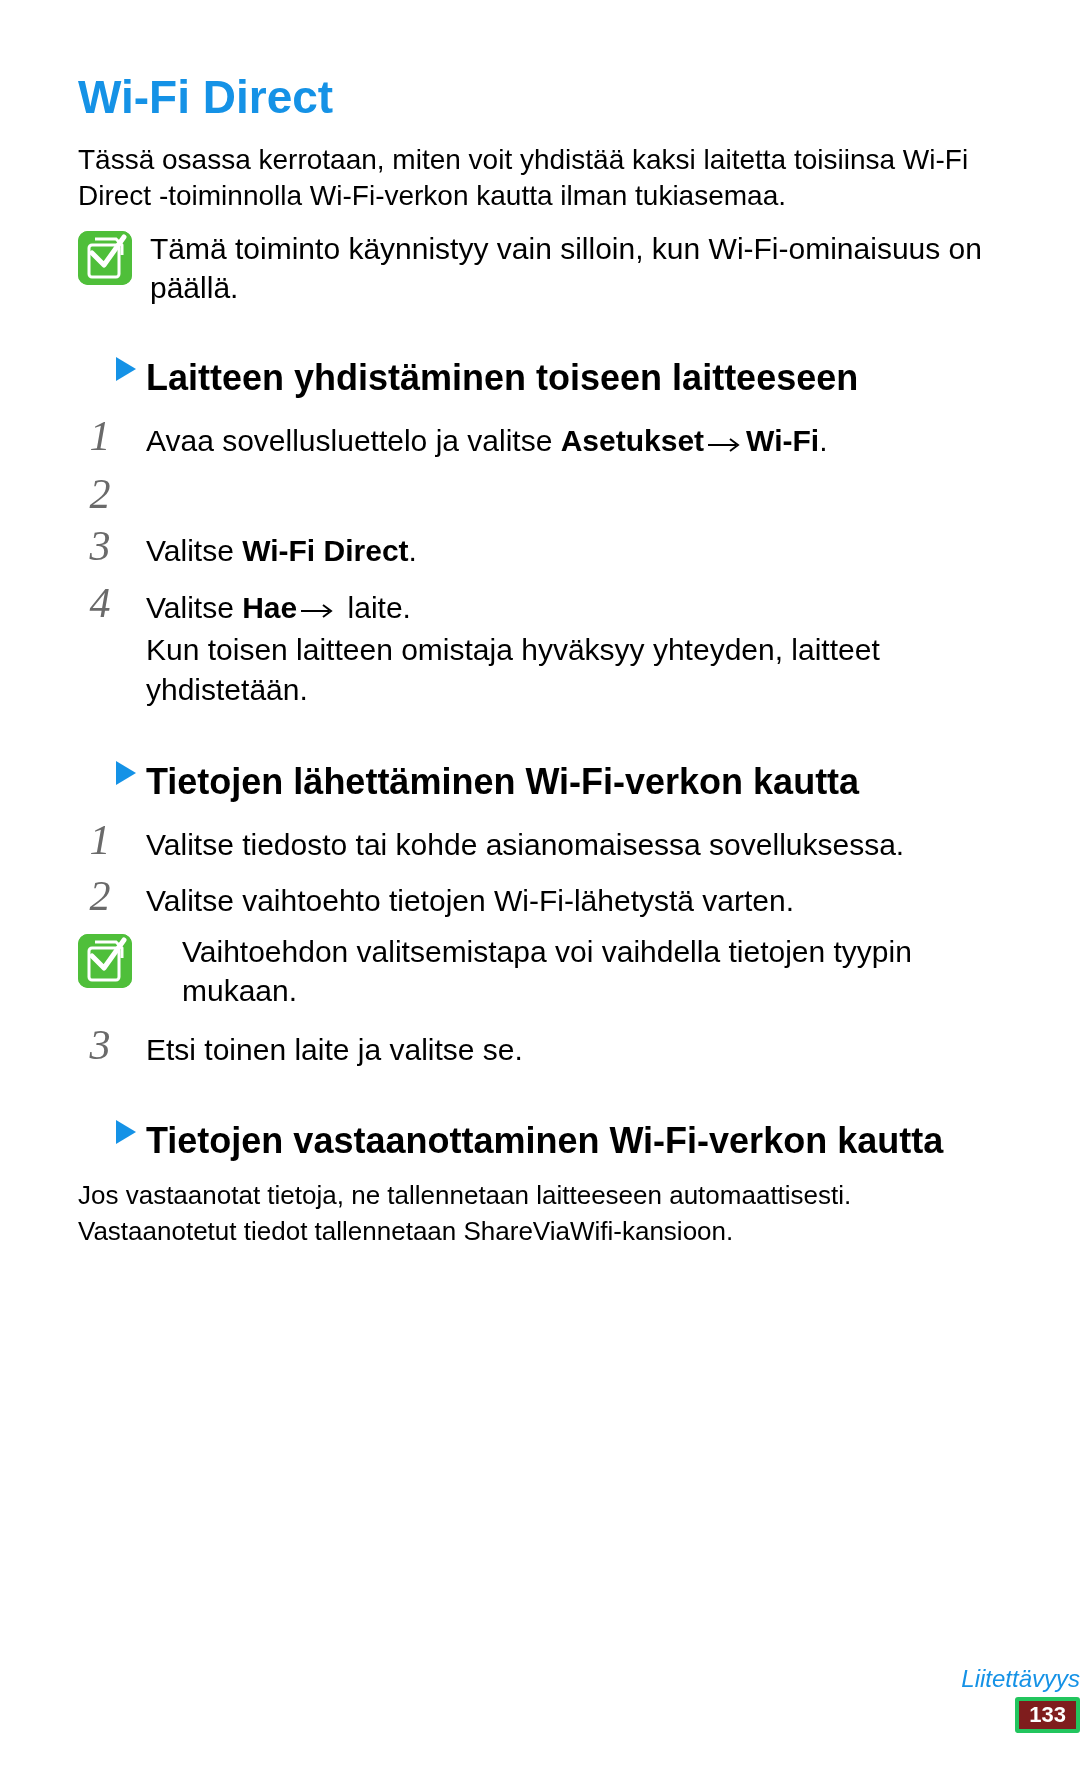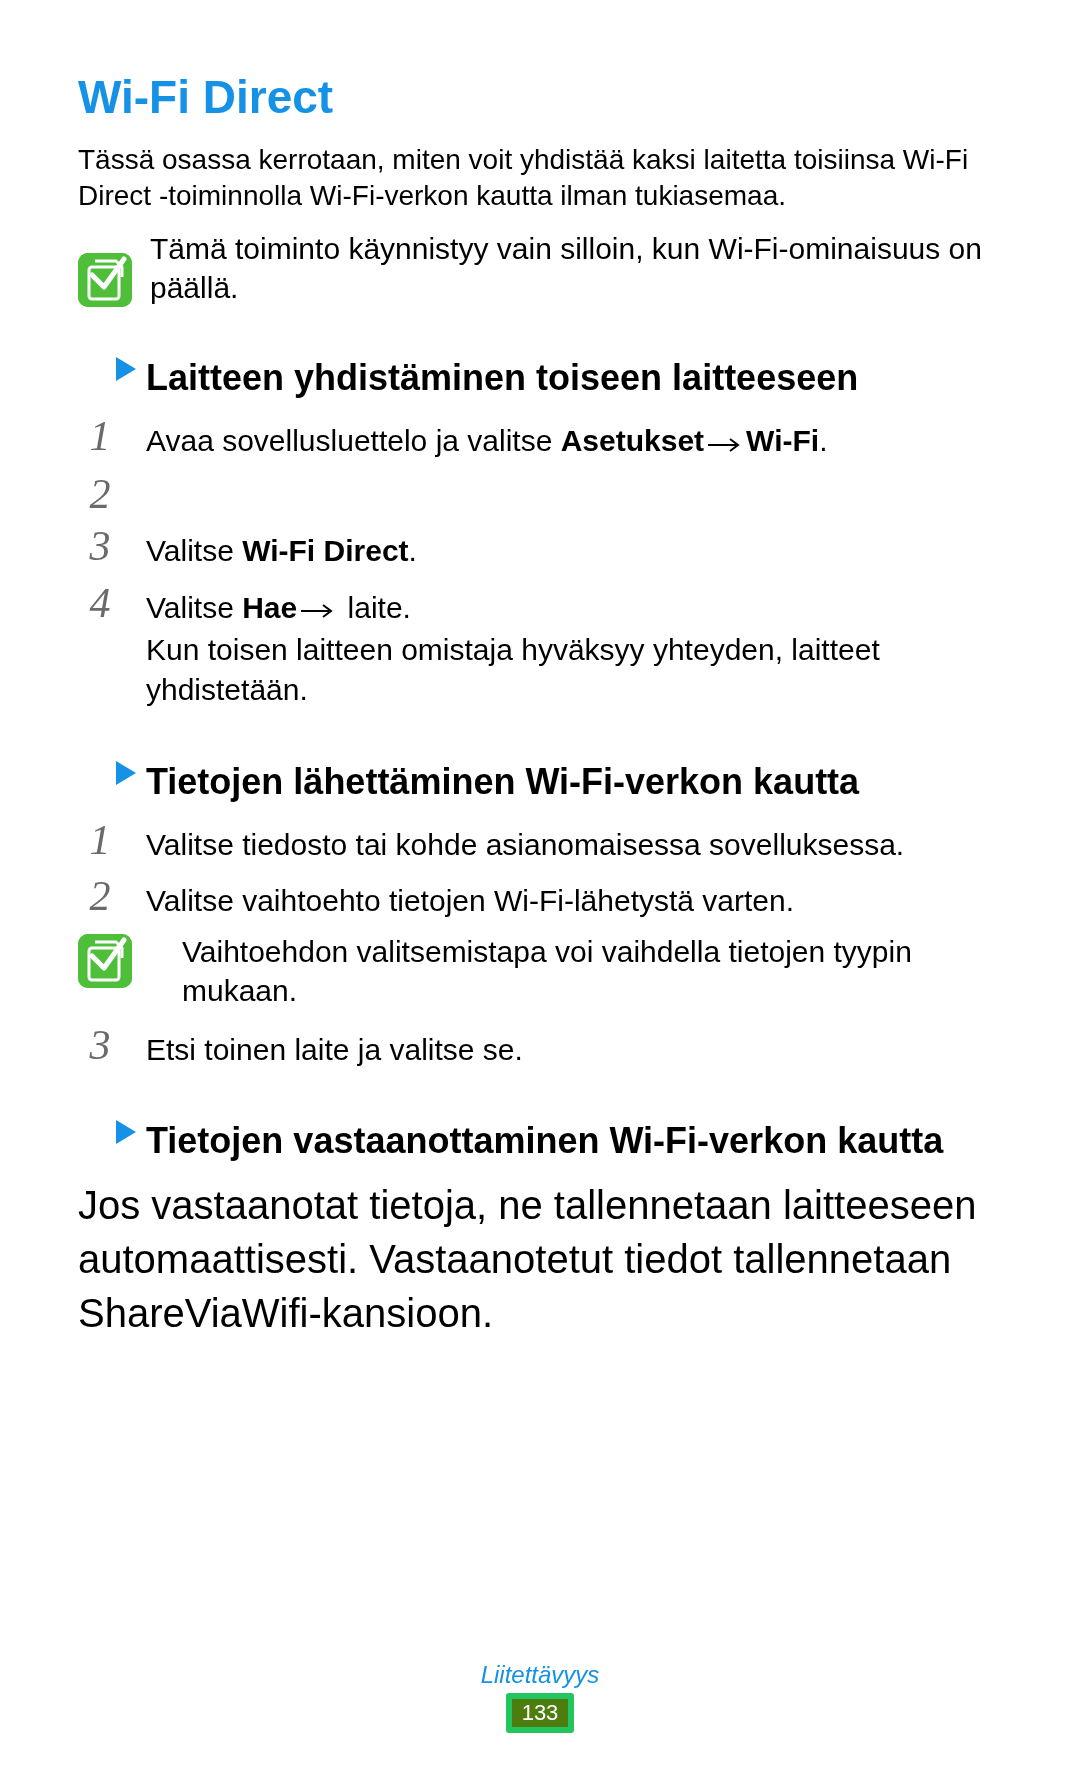--- a/index.html
+++ b/index.html
@@ -20,21 +20,21 @@
     font-weight: 700;
     margin-bottom: 18px;
   }
   .intro {
     font-size: 28px;
     line-height: 1.3;
     margin-bottom: 14px;
   }
   .note-row {
     display: flex;
-    align-items: flex-end;
+    align-items: flex-start;
     gap: 18px;
     margin-bottom: 50px;
   }
   .note-icon {
     width: 54px;
     height: 54px;
     border-radius: 10px;
     background: #4fbf3a;
     position: relative;
     flex-shrink: 0;
@@ -95,48 +95,48 @@
   .step-note {
     display: flex;
     align-items: flex-start;
     gap: 18px;
     margin: 8px 0 14px 0;
     padding-left: 0;
   }
   .step-note .note-text { font-size: 30px; margin-left: 32px; }
 
   .section3-body {
-    font-size: 40px;
+    font-size: 26px;
     line-height: 1.35;
     margin-bottom: 50px;
     margin-top: 8px;
   }
 
   .footer {
     position: absolute;
     bottom: 38px;
     left: 0; right: 0;
-    text-align: center;
+    text-align: right;
   }
   .footer-cat {
     color: #1592e6;
     font-style: italic;
     font-size: 24px;
     margin-bottom: 4px;
   }
   .footer-badge {
     display: inline-block;
-    background: #4d7c0f;
+    background: #7f1d1d;
     color: #fff;
     font-size: 22px;
-    font-weight: 400;
+    font-weight: 700;
     padding: 0 10px;
     border-radius: 3px;
     line-height: 28px;
-    border: 6px solid #22c55e;
+    border: 4px solid #22c55e;
   }
 </style>
 </head>
 <body>
 
 <div class="page">
 
   <div class="h1">Wi-Fi Direct</div>
 
   <div class="intro">Tässä osassa kerrotaan, miten voit yhdistää kaksi laitetta toisiinsa Wi-Fi Direct -toiminnolla Wi-Fi-verkon kautta ilman tukiasemaa.</div>

